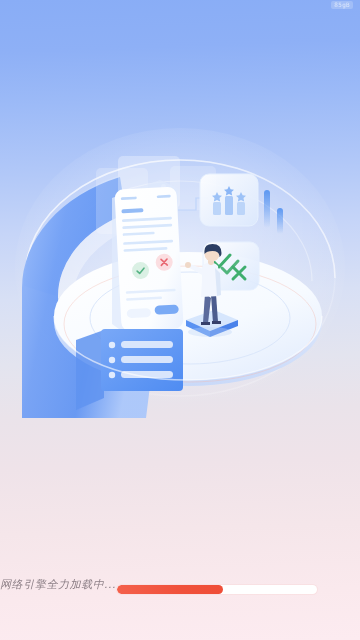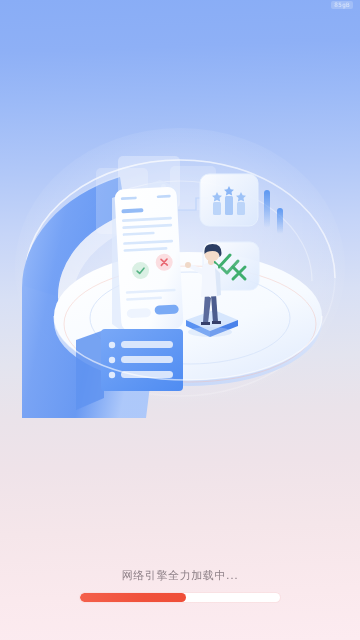--- a/index.html
+++ b/index.html
@@ -37,22 +37,23 @@
     position:absolute;
     left:0; top:118px;
     width:360px; height:300px;
   }
   .stage svg { display:block; width:360px; height:300px; }
 
   
   .loader {
     position:absolute;
     left:0; right:0; bottom:38px;
-    display:flex; flex-direction:column;
+    display:flex; flex-direction:row;
     align-items:center;
+    font-style:italic;
   }
   .loading-text {
     font-size:11px;
     color:#8c7f86;
     letter-spacing:.6px;
     margin-bottom:10px;
     font-family:"DejaVu Sans","Liberation Sans",sans-serif;
   }
   .progress-track {
     width:200px; height:9px;

